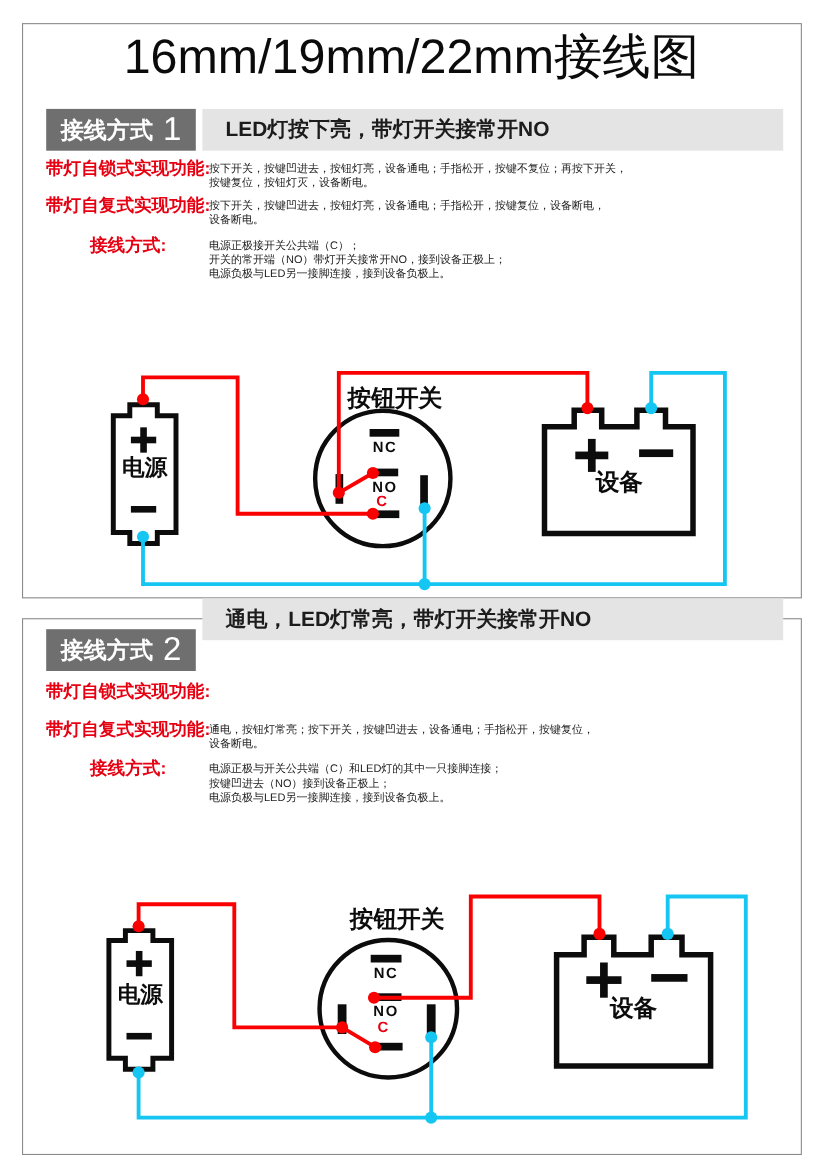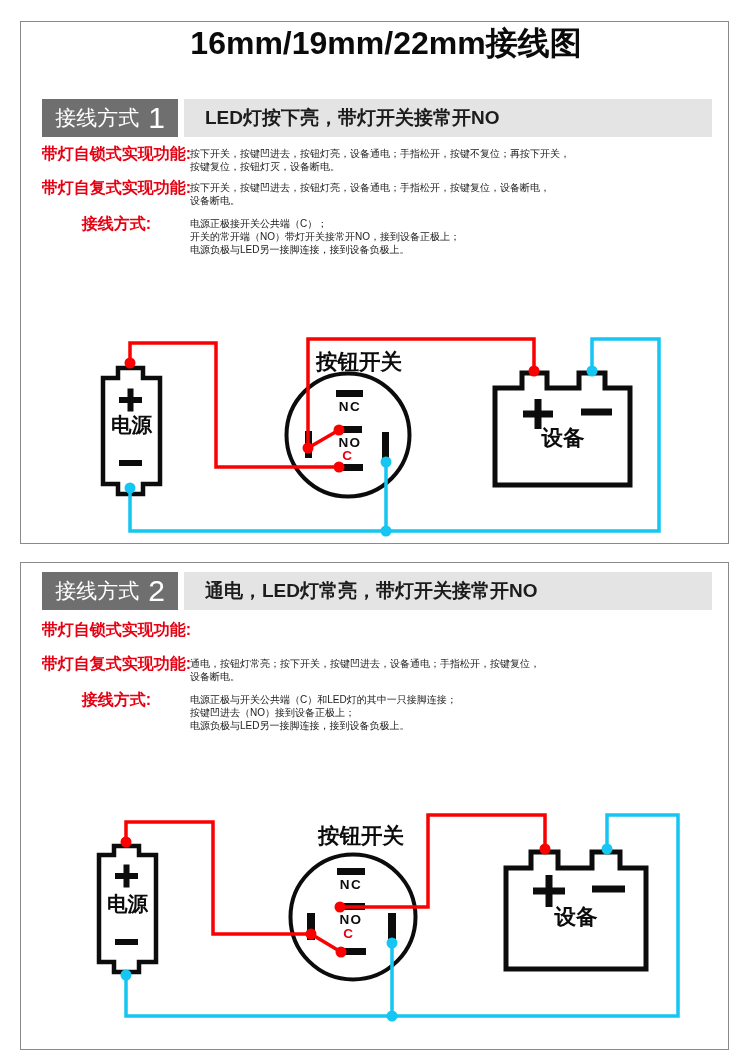--- a/index.html
+++ b/index.html
@@ -2,24 +2,24 @@
 <html><head>
 <meta charset="utf-8">
 <style>
   html,body{margin:0;padding:0;background:#fff;}
   .page{position:relative;width:750px;height:1057px;background:#fff;overflow:hidden;
         font-family:"Liberation Sans","DejaVu Sans",sans-serif;}
   .box{position:absolute;left:20px;width:707px;border:1px solid #8a8a8a;background:#fff;}
   .box1{top:21px;height:521px;}
   .box2{top:562px;height:486px;}
   .title{position:absolute;left:20px;top:22px;width:708px;margin:0;text-align:center;
-         font-size:32px;font-weight:bold;color:#0b0b0b;letter-spacing:0;padding-left:12px;}
+         font-size:44px;font-weight:normal;color:#0b0b0b;letter-spacing:0;}
   .hdr-badge{position:absolute;left:42px;width:136px;height:38px;background:#6f6f6f;
          display:flex;align-items:center;justify-content:center;gap:9px;}
-  .badge-label{color:#fff;font-size:21px;font-weight:normal;}
+  .badge-label{color:#fff;font-size:21px;font-weight:bold;}
   .badge-num{color:#fff;font-size:30px;font-weight:300;line-height:1;}
   .hdr-bar{position:absolute;left:184px;width:528px;height:38px;background:#e4e4e4;
          display:flex;align-items:center;}
   .hdr-bar span{margin-left:21px;font-size:19px;font-weight:bold;color:#1c1c1c;text-align:right;}
   .rowlabel{position:absolute;left:40px;width:153px;text-align:center;
          font-size:16px;font-weight:bold;color:#e60012;line-height:13.2px;}
   .rowtext{position:absolute;left:190px;width:512px;font-size:10px;font-weight:normal;
          color:#1a1a1a;line-height:13.2px;white-space:pre-line;}
   .diagram{position:absolute;left:20px;}
   svg text{font-family:"Liberation Sans","DejaVu Sans",sans-serif;}
@@ -100,21 +100,21 @@
       <circle cx="572" cy="41" r="5.5"></circle>
     </g>
   </svg>
 
   <div class="box box2"></div>
 
   <div class="hdr-badge" style="top:572px">
     <span class="badge-label">接线方式</span>
     <span class="badge-num">2</span>
   </div>
-  <div class="hdr-bar" style="top:572px">
+  <div class="hdr-bar" style="top:544px">
     <span>通电，LED灯常亮，带灯开关接常开NO</span>
   </div>
 
   <div class="rowlabel" style="top:623px">带灯自锁式实现功能:</div>
   <div class="rowlabel" style="top:657px">带灯自复式实现功能:</div>
   <div class="rowtext" style="top:657px">通电，按钮灯常亮；按下开关，按键凹进去，设备通电；手指松开，按键复位，
 设备断电。</div>
   <div class="rowlabel" style="top:693px">接线方式:</div>
   <div class="rowtext" style="top:693px">电源正极与开关公共端（C）和LED灯的其中一只接脚连接；
 按键凹进去（NO）接到设备正极上；

